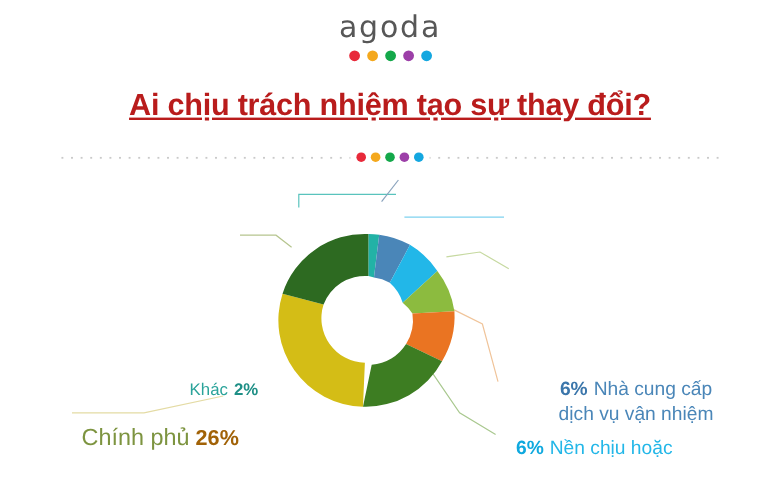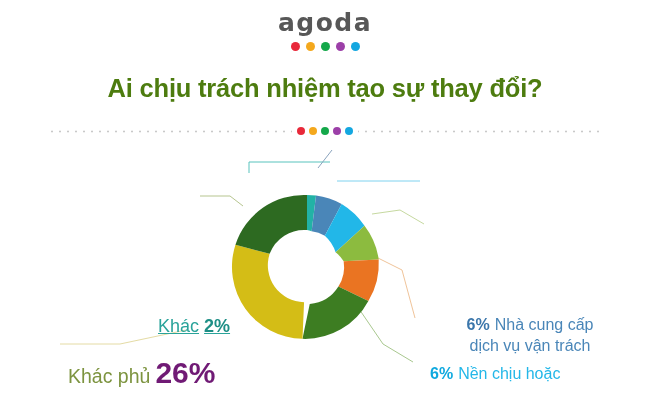--- a/index.html
+++ b/index.html
@@ -26,21 +26,21 @@
     left: 0;
     top: 10px;
     width: 650px;
     text-align: center;
   }
   .brand-wordmark {
     font-family: "DejaVu Sans", sans-serif;
     font-size: 25px;
     letter-spacing: 1.5px;
     color: #575757;
-    font-weight: 700;
+    font-weight: 400;
     line-height: 1;
   }
   .brand-dots {
     margin-top: 7px;
     display: flex;
     justify-content: center;
     gap: 6px;
   }
   .brand-dots span {
     display: block;
@@ -51,23 +51,24 @@
 
   
   .title {
     position: absolute;
     left: 0;
     top: 74px;
     width: 650px;
     text-align: center;
     font-size: 25.5px;
     font-weight: bold;
-    color: #4d7c0f;
+    color: #b91c1c;
     letter-spacing: -0.2px;
     line-height: 1.15;
+    text-decoration: underline;
   }
 
   
   .divider {
     position: absolute;
     left: 48px;
     top: 125px;
     width: 554px;
     height: 12px;
     display: flex;
@@ -116,25 +117,25 @@
   .label {
     position: absolute;
     font-size: 16px;
     line-height: 1.32;
     white-space: nowrap;
   }
   .label .pct {
     font-weight: bold;
   }
 
-  .lbl-khac       { left: 158px; top: 167px; color: #2aa39a; font-size: 18px; text-decoration: underline; }
+  .lbl-khac       { left: 158px; top: 167px; color: #2aa39a; font-size: 14px; }
   .lbl-khac .pct  { color: #1e8f86; }
 
   .lbl-govt       { left: 68px;  top: 205px; font-size: 19.5px; color: #7d9440; }
-  .lbl-govt .pct  { color: #701a75; font-size: 30px; }
+  .lbl-govt .pct  { color: #a16207; font-size: 18px; }
 
   .lbl-transport      { left: 455px; top: 166px; color: #4a86b8; text-align: center; width: 150px; white-space: normal; }
   .lbl-transport .pct { color: #3b76ab; }
 
   .lbl-ota      { left: 430px; top: 215px; color: #23b7e8; }
   .lbl-ota .pct { color: #0fa9df; }
   .spacer { display: inline-block; width: 5px; }
 </style>
 </head>
 <body>
@@ -199,26 +200,26 @@
 
         <path fill="#2d6a21" d="M235.45,96.74 A72,72 0 0,1 307,47 L307,82 A37,37 0 0,0 269.63,105.85 Z"></path>
       </g>
     </svg>
 
     <div class="label lbl-khac">
       <span>Khác</span><span class="spacer"></span><span class="pct">2%</span>
     </div>
 
     <div class="label lbl-govt">
-      <span>Khác phủ</span><span class="spacer"></span><span class="pct">26%</span>
+      <span>Chính phủ</span><span class="spacer"></span><span class="pct">26%</span>
     </div>
 
     <div class="label lbl-transport">
       <span class="pct">6%</span><span class="spacer"></span><span>Nhà cung cấp</span><br>
-      <span>dịch vụ vận trách</span>
+      <span>dịch vụ vận nhiệm</span>
     </div>
 
     <div class="label lbl-ota">
       <span class="pct">6%</span><span class="spacer"></span><span>Nền chịu hoặc</span><br>
     </div>
 
   </div>
 </div>
 
 </body></html>

